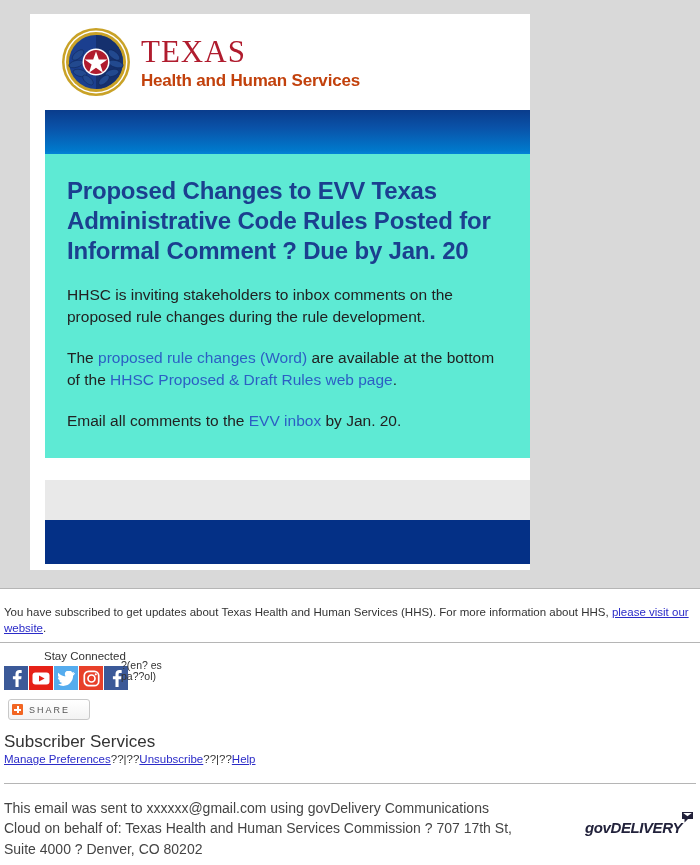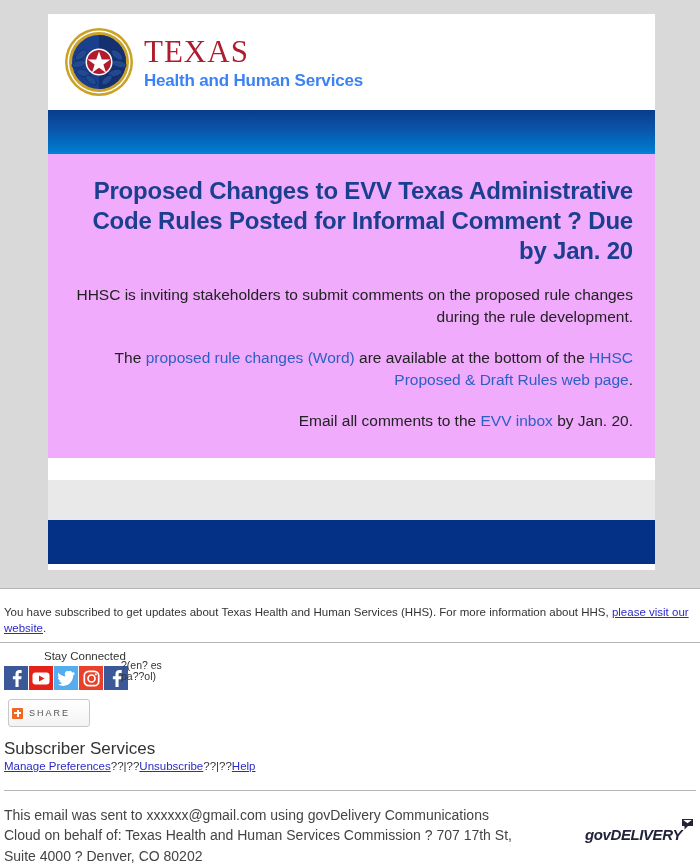--- a/index.html
+++ b/index.html
@@ -8,23 +8,24 @@
     width: 700px; height: 865px;
     background: #d9d9d9;
     font-family: "Liberation Sans", sans-serif;
     overflow: hidden;
     position: relative;
   }
 
   
   .email-card {
     position: absolute;
-    left: 48px; top: 14px;
-    width: 607px;
+    left: 30px; top: 14px;
+    width: 500px;
     background: #ffffff;
+    padding-left: 15px;
   }
 
   
   .brand-header {
     background: #ffffff;
     height: 96px;
     display: flex;
     align-items: center;
     padding-left: 16px;
   }
@@ -41,39 +42,38 @@
   .brand-texas {
     font-family: "Liberation Serif", serif;
     color: #b01c2e;
     font-size: 31px;
     letter-spacing: 1px;
     font-weight: 400;
     display: block;
   }
   .brand-sub {
     font-family: "Liberation Sans", sans-serif;
-    color: #3b82f6;
+    color: #c2410c;
     font-size: 17px;
     font-weight: bold;
     display: block;
     margin-top: 5px;
     letter-spacing: -0.2px;
   }
 
   
   .blue-band {
     height: 44px;
     background: linear-gradient(to bottom, #0a3c8c 0%, #0a52a8 40%, #0079cc 92%, #0384d6 100%);
   }
 
   
   .email-body {
     padding: 22px 22px 26px 22px;
-    background: #f0abfc;
-    text-align: right;
+    background: #5eead4;
   }
   .email-title {
     color: #1b3f8f;
     font-size: 24px;
     font-weight: bold;
     line-height: 1.25;
     margin: 0 0 18px 0;
     letter-spacing: -0.2px;
   }
   .email-p {
@@ -143,21 +143,21 @@
     color: #333333;
     line-height: 1.08;
     width: 42px;
     margin-left: -8px;
     margin-top: -6px;
     word-break: break-all;
   }
 
   .share-btn {
     margin: 9px 0 0 4px;
-    width: 82px; height: 28px;
+    width: 82px; height: 21px;
     border: 1px solid #c8c8c8;
     border-radius: 3px;
     background: linear-gradient(to bottom,#ffffff,#f3f3f3);
     display: flex;
     align-items: center;
     cursor: pointer;
   }
   .share-ico {
     width: 11px; height: 11px;
     background: #f26522;
@@ -247,21 +247,21 @@
       <span class="brand-texas">TEXAS</span>
       <span class="brand-sub">Health and Human Services</span>
     </div>
   </div>
 
   <div class="blue-band"></div>
 
   <div class="email-body">
     <h1 class="email-title">Proposed Changes to EVV Texas Administrative Code Rules Posted for Informal Comment ? Due by Jan. 20</h1>
 
-    <p class="email-p">HHSC is inviting stakeholders to submit comments on the proposed rule changes during the rule development.</p>
+    <p class="email-p">HHSC is inviting stakeholders to inbox comments on the proposed rule changes during the rule development.</p>
 
     <p class="email-p"><span>The </span><a class="email-link">proposed rule changes (Word)</a><span> are available at the bottom of the </span><a class="email-link">HHSC Proposed &amp; Draft Rules web page</a><span>.</span></p>
 
     <p class="email-p"><span>Email all comments to the </span><a class="email-link">EVV inbox</a><span> by Jan. 20.</span></p>
   </div>
 
   <div class="spacer-white"></div>
   <div class="spacer-gray"></div>
   <div class="footer-navy"></div>
   <div class="card-tail"></div>

